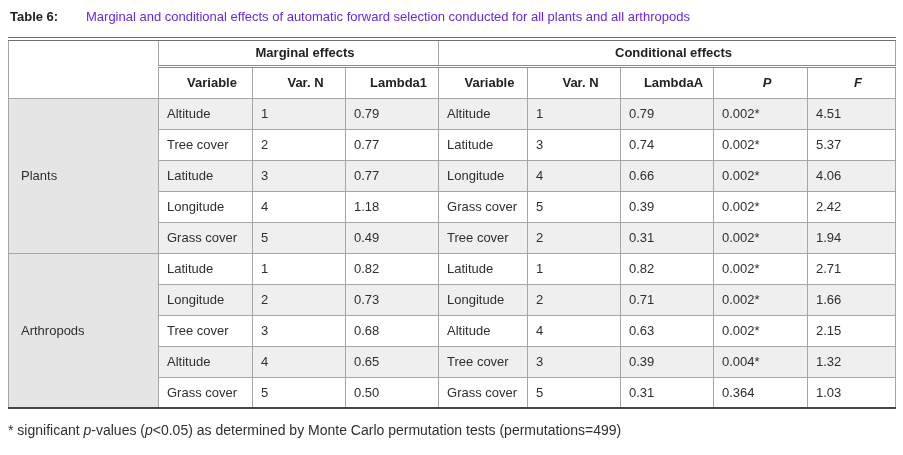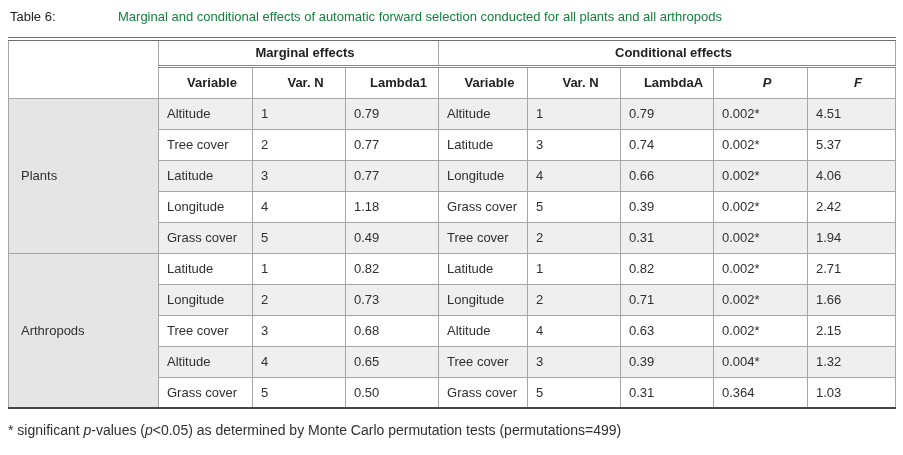--- a/index.html
+++ b/index.html
@@ -7,22 +7,22 @@
     width:903px; height:455px;
     background:#ffffff;
     font-family:"Liberation Sans", sans-serif;
     color:#2f2f2f;
     overflow:hidden;
   }
   .page { position:relative; width:903px; height:455px; background:#ffffff; }
 
   
   .title-row { display:flex; padding:9px 10px 0 10px; font-size:13px; line-height:16px; }
-  .title-label { font-weight:normal; color:#222222; width:76px; flex:none; }
-  .title-caption { color:#15803d;margin-left:32px; }
+  .title-label { font-weight:bold; color:#222222; width:76px; flex:none; }
+  .title-caption { color:#6d28d9; }
 
   
   .table-wrap { margin:12px 8px 0 8px; }
   table {
     width:887px;
     border-collapse:collapse;
     table-layout:fixed;
     font-size:13px;
     border-top:4px double #6f6f6f;
     border-bottom:2px solid #454545;

